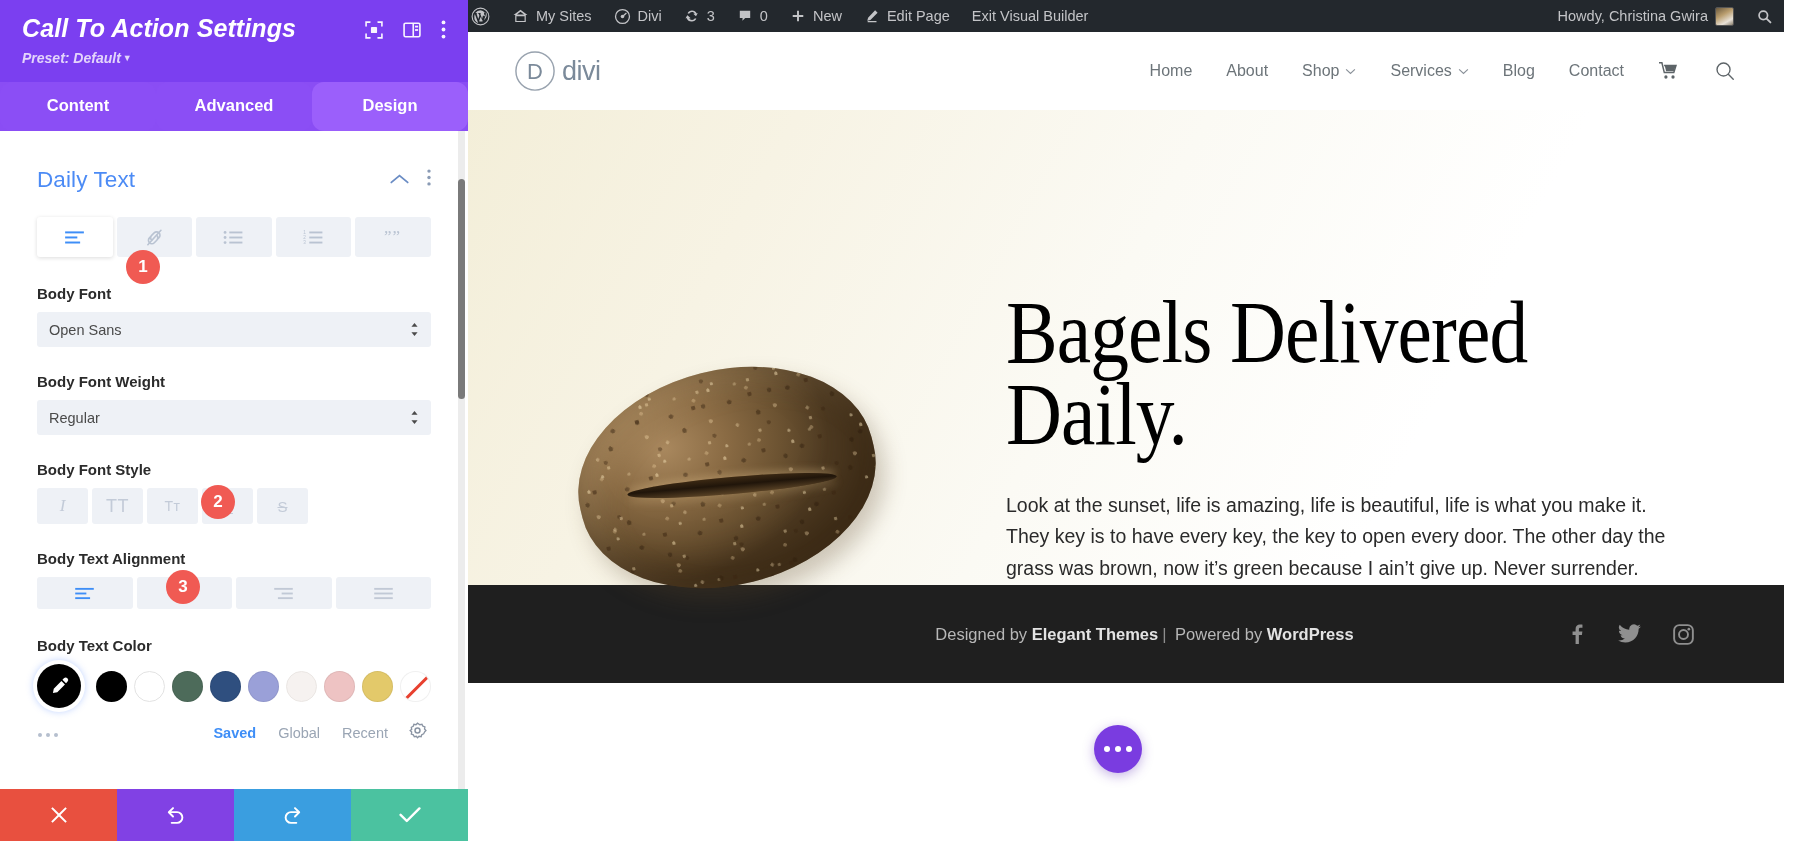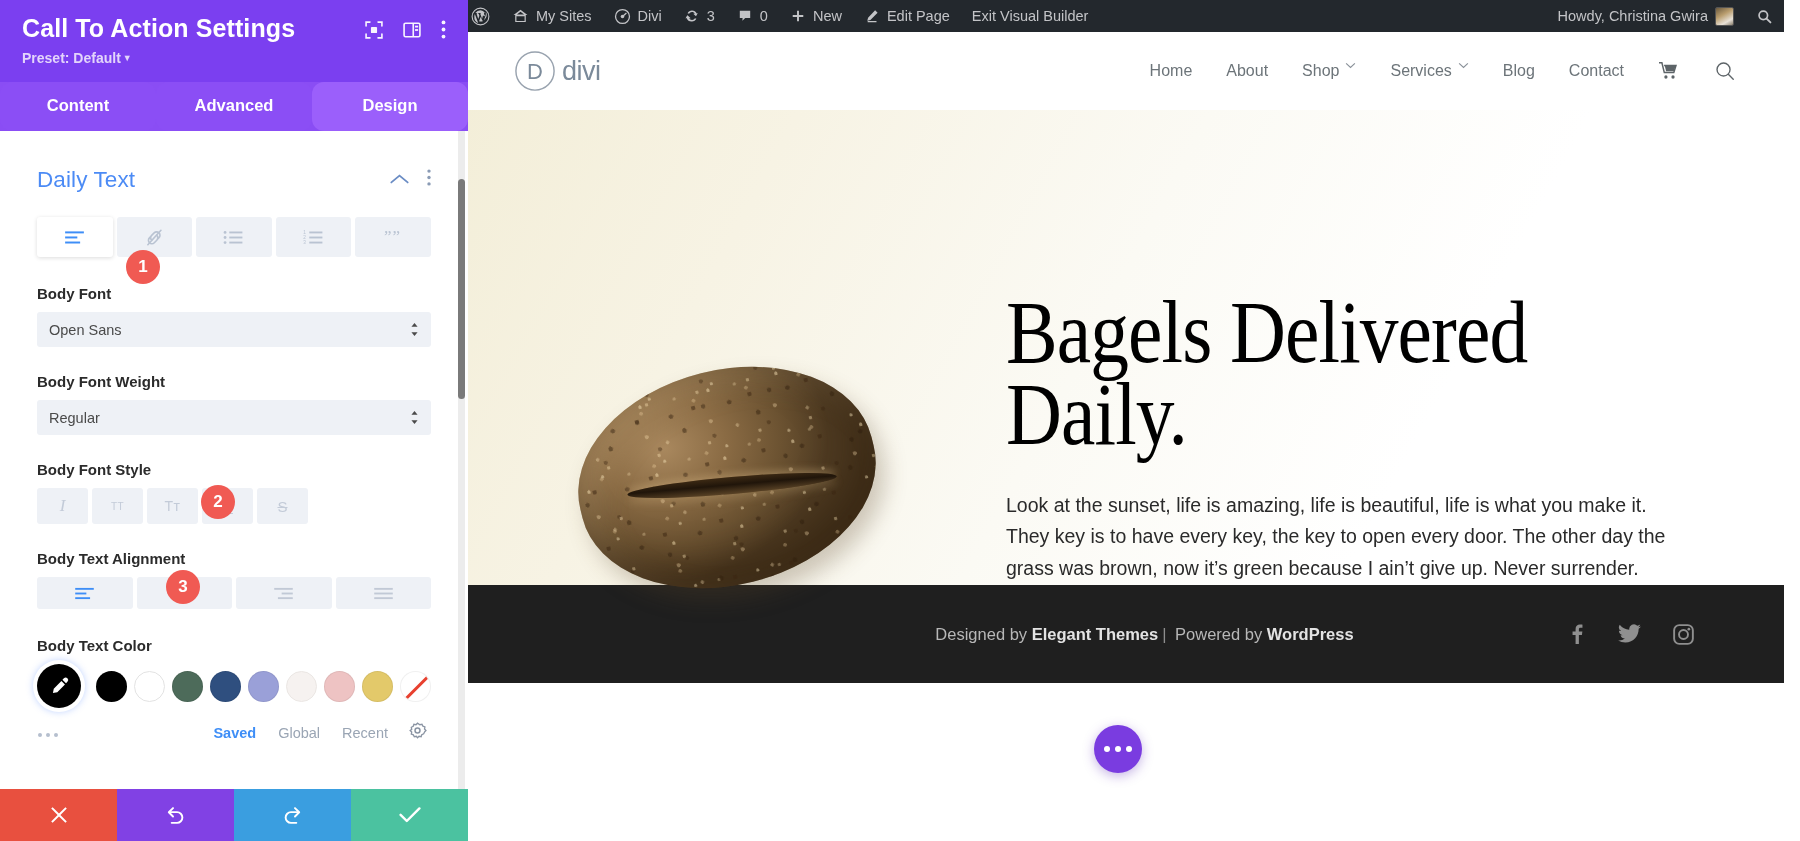--- a/index.html
+++ b/index.html
@@ -15,20 +15,21 @@
     position: absolute; left: 0; top: 0;
     width: 468px; height: 841px;
     background: #fff;
     display: flex; flex-direction: column;
     z-index: 40;
   }
   .sp-header {
     background: #7e3ff2; background: #7b3ff0;
     padding: 14px 22px 16px 22px;
     position: relative;
+    font-style: italic;
   }
   .sp-header-top { display: flex; align-items: flex-start; }
   .sp-title {
     color: #fff; font-size: 25px; font-weight: bold;
     letter-spacing: .1px; line-height: 1.15; flex: 1;
   }
   .sp-header-icons { display: flex; align-items: center; gap: 20px; padding-top: 6px; }
   .sp-hicon { color: #fff; opacity: .95; cursor: pointer; display: block; }
   .sp-preset {
     color: #e3d4fb; font-size: 14px; font-weight: bold;
@@ -86,21 +87,21 @@
   }
   .select-box .val { flex: 1; }
   .select-arrows { display: flex; flex-direction: column; gap: 2px; color: #4a4a4a; }
 
   .style-row { display: flex; gap: 4px; margin-bottom: 26px; }
   .style-btn {
     width: 51px; height: 36px; background: #eef1f6; border-radius: 3px;
     display: flex; align-items: center; justify-content: center;
     color: #c3cbd8; font-size: 15px; cursor: pointer;
   }
-  .style-btn .tt { font-size: 10px; letter-spacing: .5px; }
+  .style-btn .tt { font-size: 18px; letter-spacing: .5px; }
   .style-btn .tts { font-size: 14px; letter-spacing: .5px; }
 
   .align-row { display: flex; gap: 4px; margin-bottom: 28px; }
   .align-btn {
     flex: 1; height: 32px; background: #eef1f6; border-radius: 3px;
     display: flex; align-items: center; justify-content: center;
     cursor: pointer; color: #c1c9d6;
   }
   .align-btn.active { color: #3e8ef7; }
 
@@ -163,21 +164,21 @@
   }
 
   .site-header {
     height: 78px; background: #fff; display: flex; align-items: center;
     padding: 0 48px 0 62px;
   }
   .logo { display: flex; align-items: center; gap: 6px; }
   .logo-txt { font-size: 27px; color: #7b8a9a; letter-spacing: -.5px; font-weight: 300;}
   .nav { margin-left: auto; display: flex; align-items: center; gap: 34px; }
   .nav-item {
-    font-size: 16px; color: #6c7479; display: flex; 
+    font-size: 16px; color: #6c7479; display: flex; align-items: center;
     gap: 6px; cursor: pointer; white-space: nowrap;
   }
   .nav-icn { color: #5d6468; cursor: pointer; display: flex; align-items: center; }
 
   .hero {
     height: 475px;
     background: linear-gradient(118deg, #f3eed8 0%, #f7f3e4 22%, #fbfaf4 48%, #ffffff 72%, #ffffff 100%);
     display: flex; align-items: flex-end; padding: 0 60px 0 60px;
     position: relative;
     gap: 42px;

